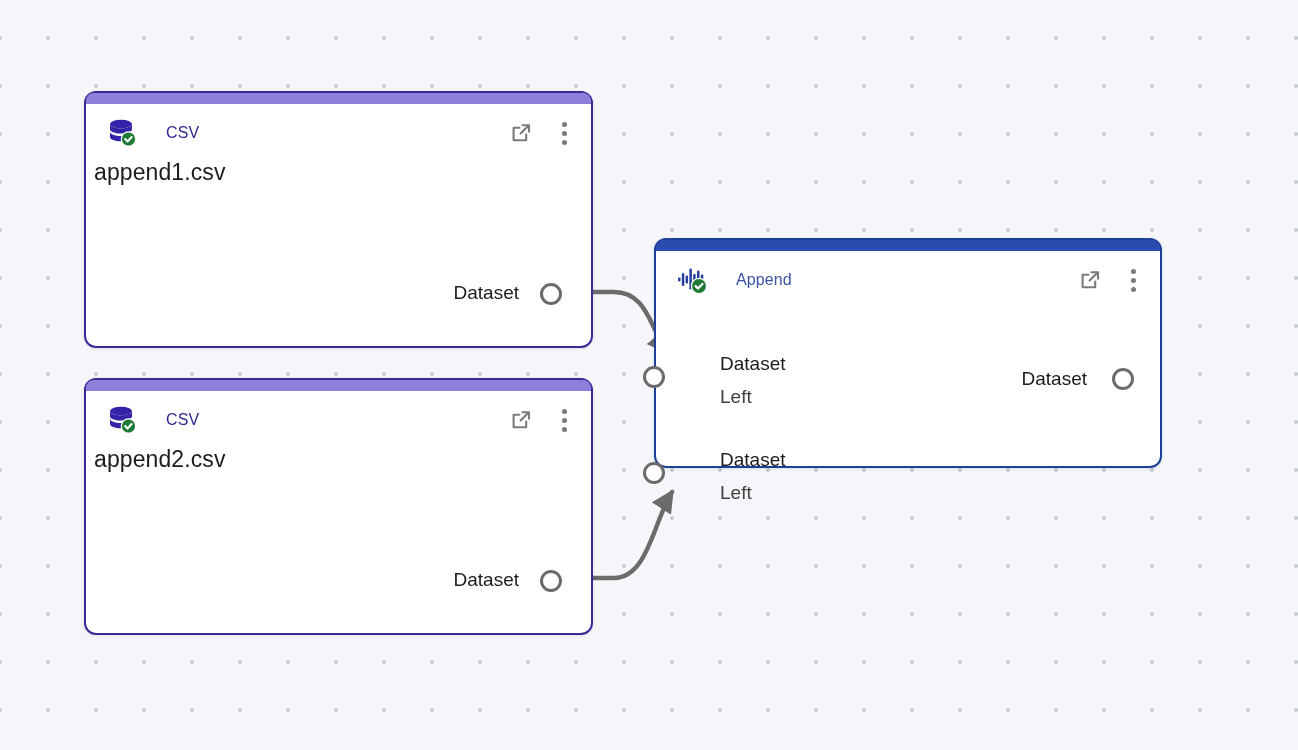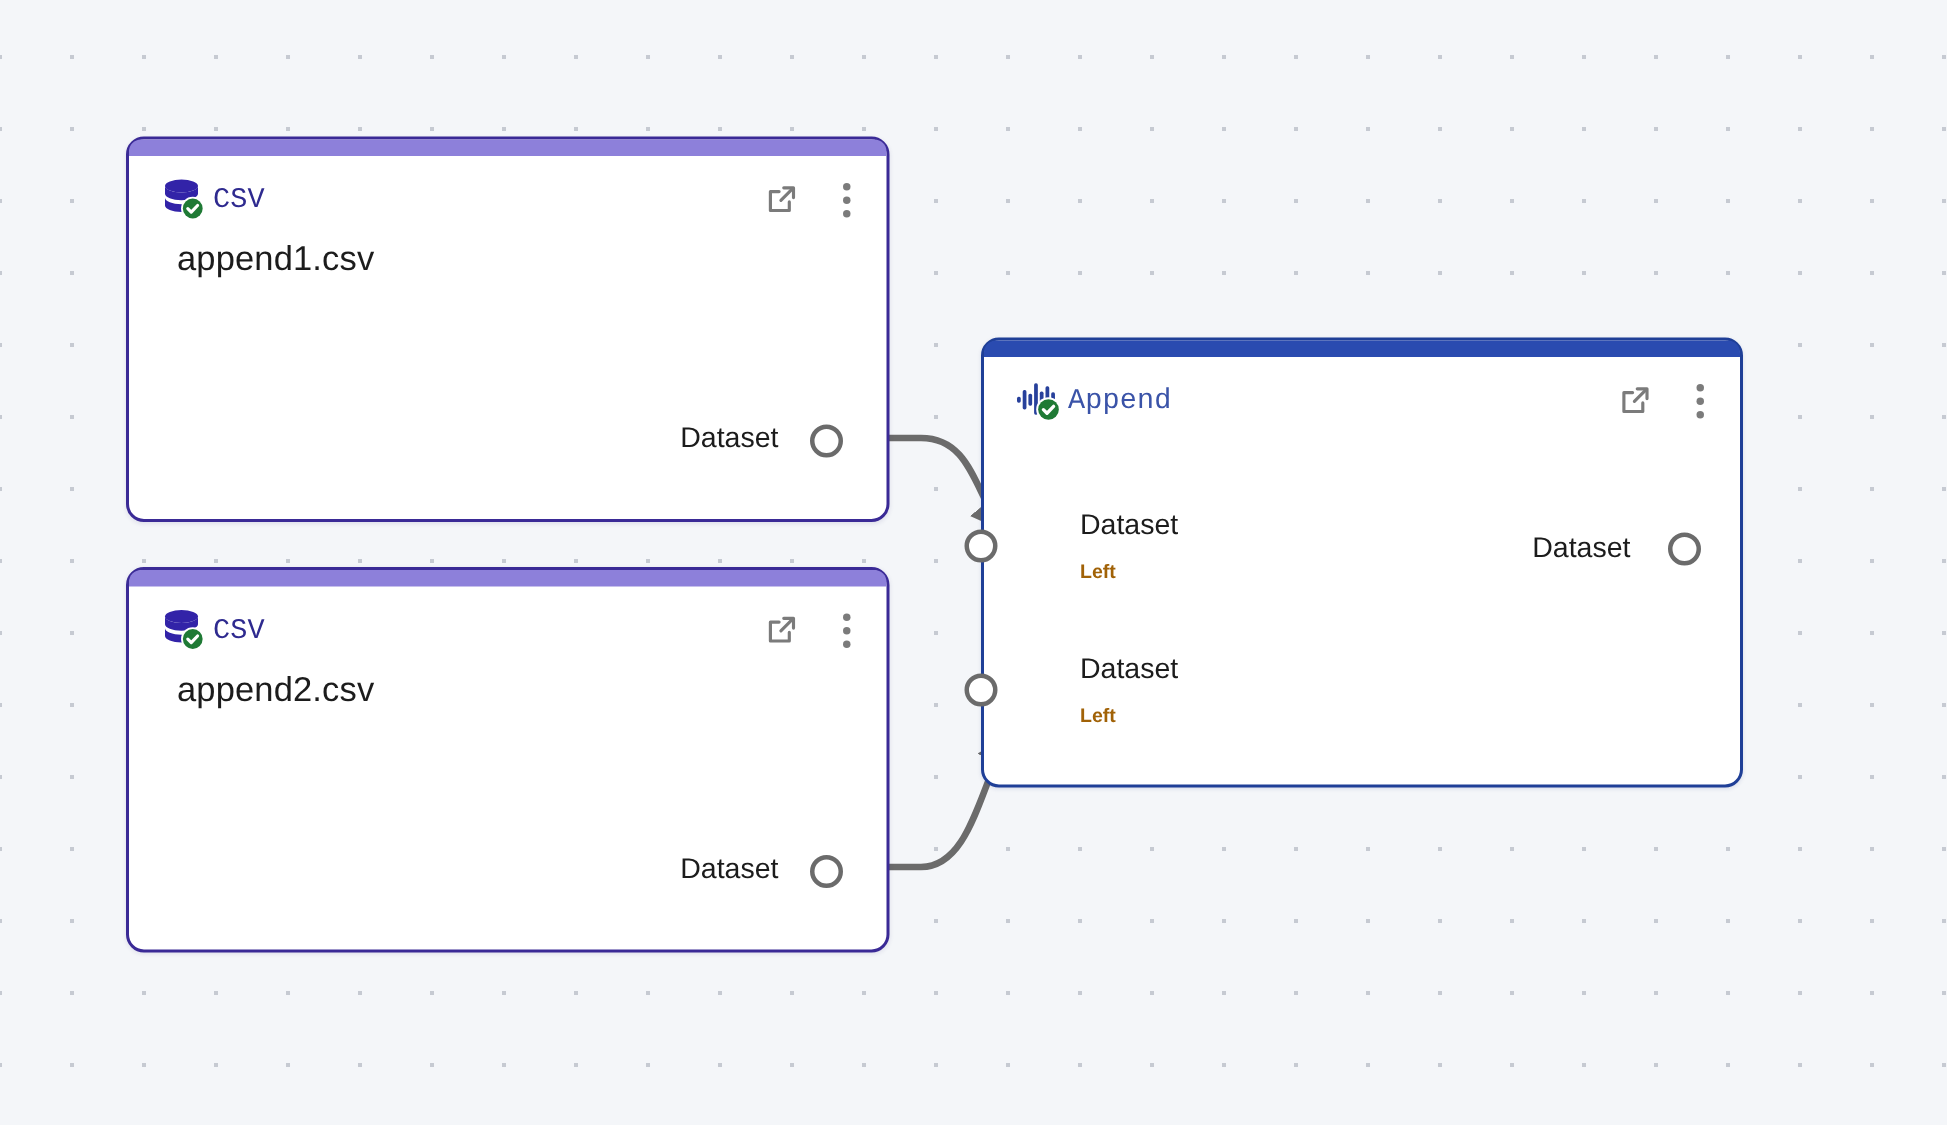--- a/index.html
+++ b/index.html
@@ -74,25 +74,24 @@
   .node-icon {
     position: relative;
     width: 36px;
     height: 36px;
     flex: 0 0 36px;
     display: flex;
     align-items: center;
     justify-content: center;
   }
   .node-title {
-    margin-left: 0;
-    font-size: 19px;
+    margin-left: 24px;
+    font-size: 16px;
     letter-spacing: 0.1px;
     white-space: nowrap;
-    font-family: Liberation Mono, monospace;
   }
   .node.csv .node-title { color: #2e2a8f; }
   .node.append .node-title { color: #3a53a8; }
 
   .title-actions {
     margin-left: auto;
     display: flex;
     align-items: center;
     gap: 22px;
   }
@@ -116,21 +115,21 @@
     display: block;
     width: 5px;
     height: 5px;
     border-radius: 50%;
     background: #7b7b7b;
   }
 
   
   .file-name {
     position: absolute;
-    left: 32px;
+    left: 8px;
     top: 55px;
     font-size: 23px;
     color: #1c1c1c;
     letter-spacing: 0.1px;
   }
 
   
   .port-dot {
     position: absolute;
     width: 22px;
@@ -143,24 +142,23 @@
     z-index: 4;
   }
   .port-label {
     position: absolute;
     font-size: 19px;
     color: #1c1c1c;
     white-space: nowrap;
   }
   .port-sublabel {
     position: absolute;
-    font-size: 13px;
-    color: #a16207;
+    font-size: 19px;
+    color: #404040;
     white-space: nowrap;
-    font-weight: bold;
   }
 </style>
 </head>
 <body>
 
 <div id="canvas">
 
   <svg id="edges" viewBox="0 0 1298 750" width="1298" height="750">
     <defs>
       <marker id="arrow" viewBox="0 0 10 10" refX="8.6" refY="5" markerWidth="5.2" markerHeight="5.2" orient="auto-start-reverse">
@@ -250,21 +248,21 @@
         </span>
       </div>
 
       <div class="file-name">append2.csv</div>
 
       <div class="port-label" style="right:72px; top:178px;">Dataset</div>
       <div class="port-dot" style="right:29px; top:179px;"></div>
     </div>
   </div>
 
-  <div class="node append" style="left:654px; top:225px; width:508px; height:300px;">
+  <div class="node append" style="left:654px; top:238px; width:508px; height:230px;">
     <div class="node-header"></div>
     <div class="node-body">
 
       <div class="title-row">
         <span class="node-icon">
           <svg width="36" height="36" viewBox="0 0 36 36">
             <g fill="#27409b">
               <rect x="2" y="15.5" width="2.5" height="4" rx="1.1"></rect>
               <rect x="5.8" y="11" width="2.5" height="13" rx="1.1"></rect>
               <rect x="9.6" y="13.5" width="2.5" height="8" rx="1.1"></rect>

